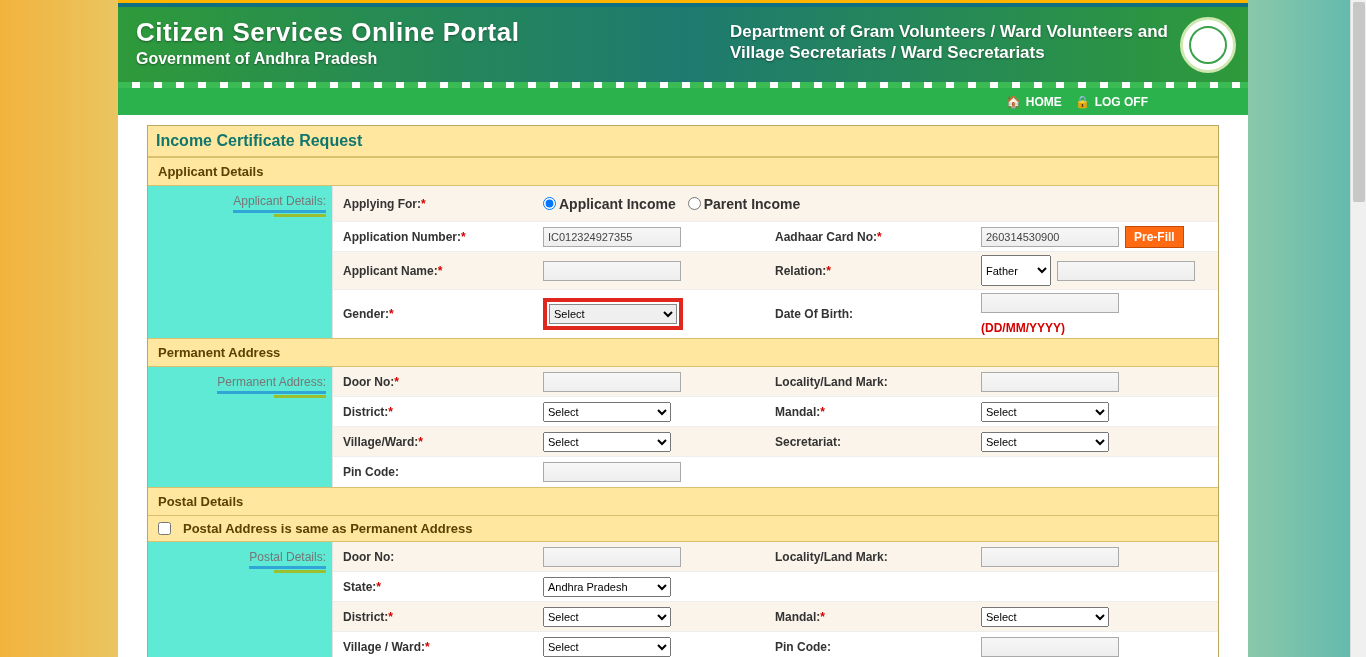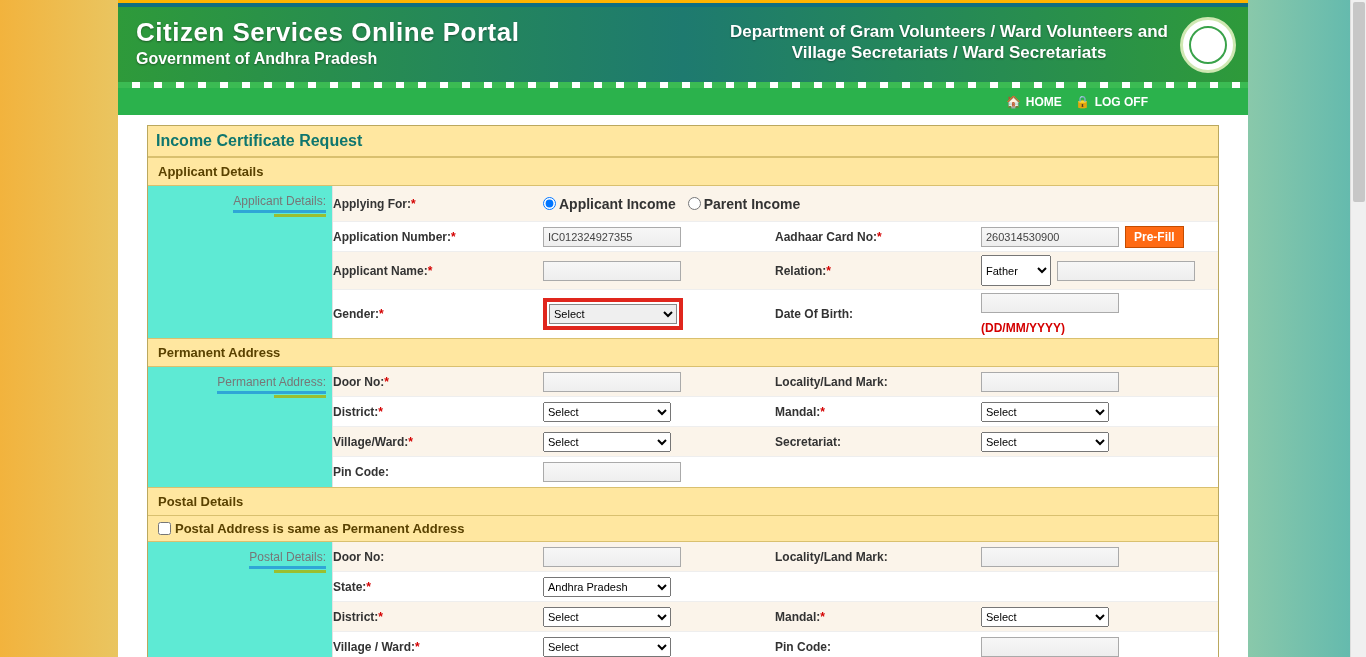--- a/index.html
+++ b/index.html
@@ -38,21 +38,21 @@
   .hdr .title-sub {
     font-size: 16px;
     font-weight: 700;
     margin-top: 2px;
     text-shadow: 0 1px 2px rgba(0,0,0,.4);
   }
   .hdr .dept {
     position: absolute;
     right: 80px;
     top: 14px;
-    text-align: center;
+    text-align: left;
     font-size: 17px;
     font-weight: 700;
     line-height: 1.25;
     text-shadow: 0 1px 2px rgba(0,0,0,.4);
   }
   .hdr .seal {
     position: absolute;
     right: 12px;
     top: 10px;
     width: 56px;
@@ -108,21 +108,21 @@
     color: #5a4200;
     font-size: 13px;
   }
   .bar-check {
     background: #ffe7a0;
     border-bottom: 1px solid #d9c06f;
     padding: 5px 10px;
     font-weight: 700;
     color: #5a4200;
     font-size: 13px;
-    display:flex; align-items:center; gap:4px;
+    display:flex; align-items:center; gap:12px;
   }
 
   .section-body {
     display: flex;
     background: #5eead4;
   }
   .side-col {
     width: 184px;
     flex: none;
     padding: 8px 6px 0 0;
@@ -154,21 +154,21 @@
     min-height: 30px;
     border-bottom: 1px solid #eee;
     background: #fbf4ea;
   }
   .row.alt { background: #fff; }
   .row:last-child { border-bottom: none; }
 
   .cell-label {
     width: 204px;
     flex: none;
-    padding: 5px 6px 5px 0;
+    padding: 5px 6px 5px 10px;
     font-weight: 700;
     color: #333;
     font-size: 12px;
   }
   .cell-input {
     width: 232px;
     flex: none;
     padding: 3px 6px;
   }
   .cell-label2 {

